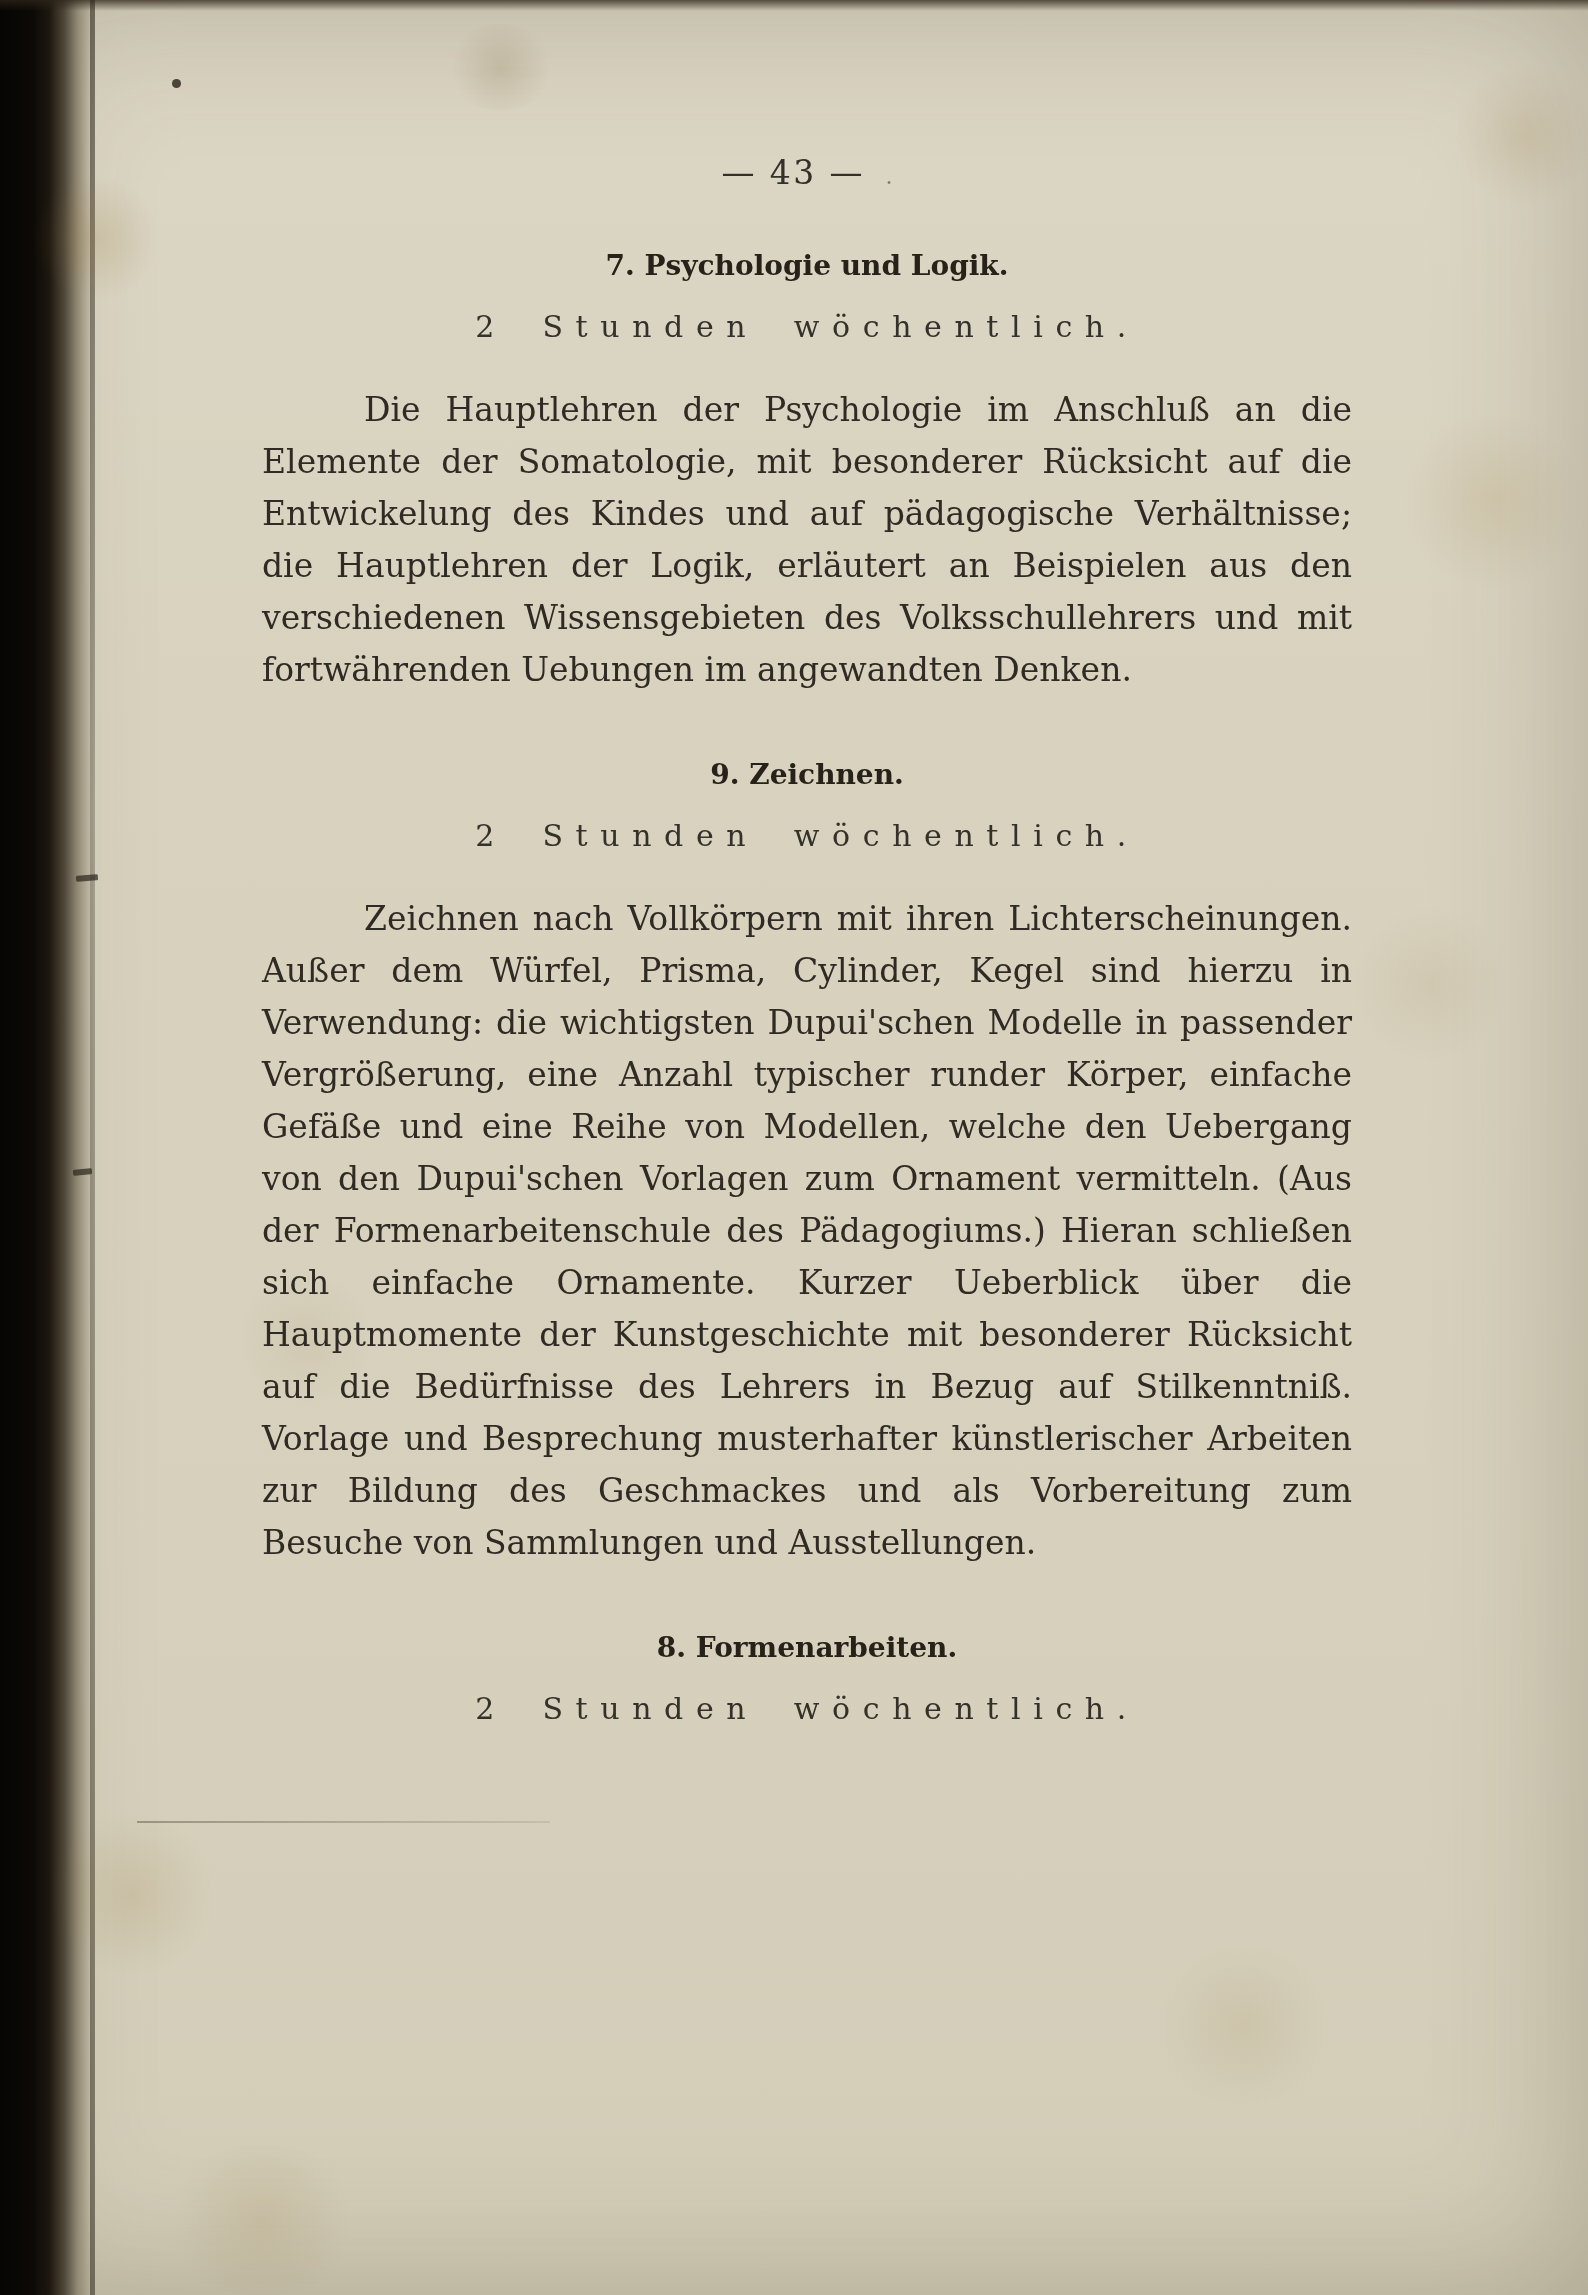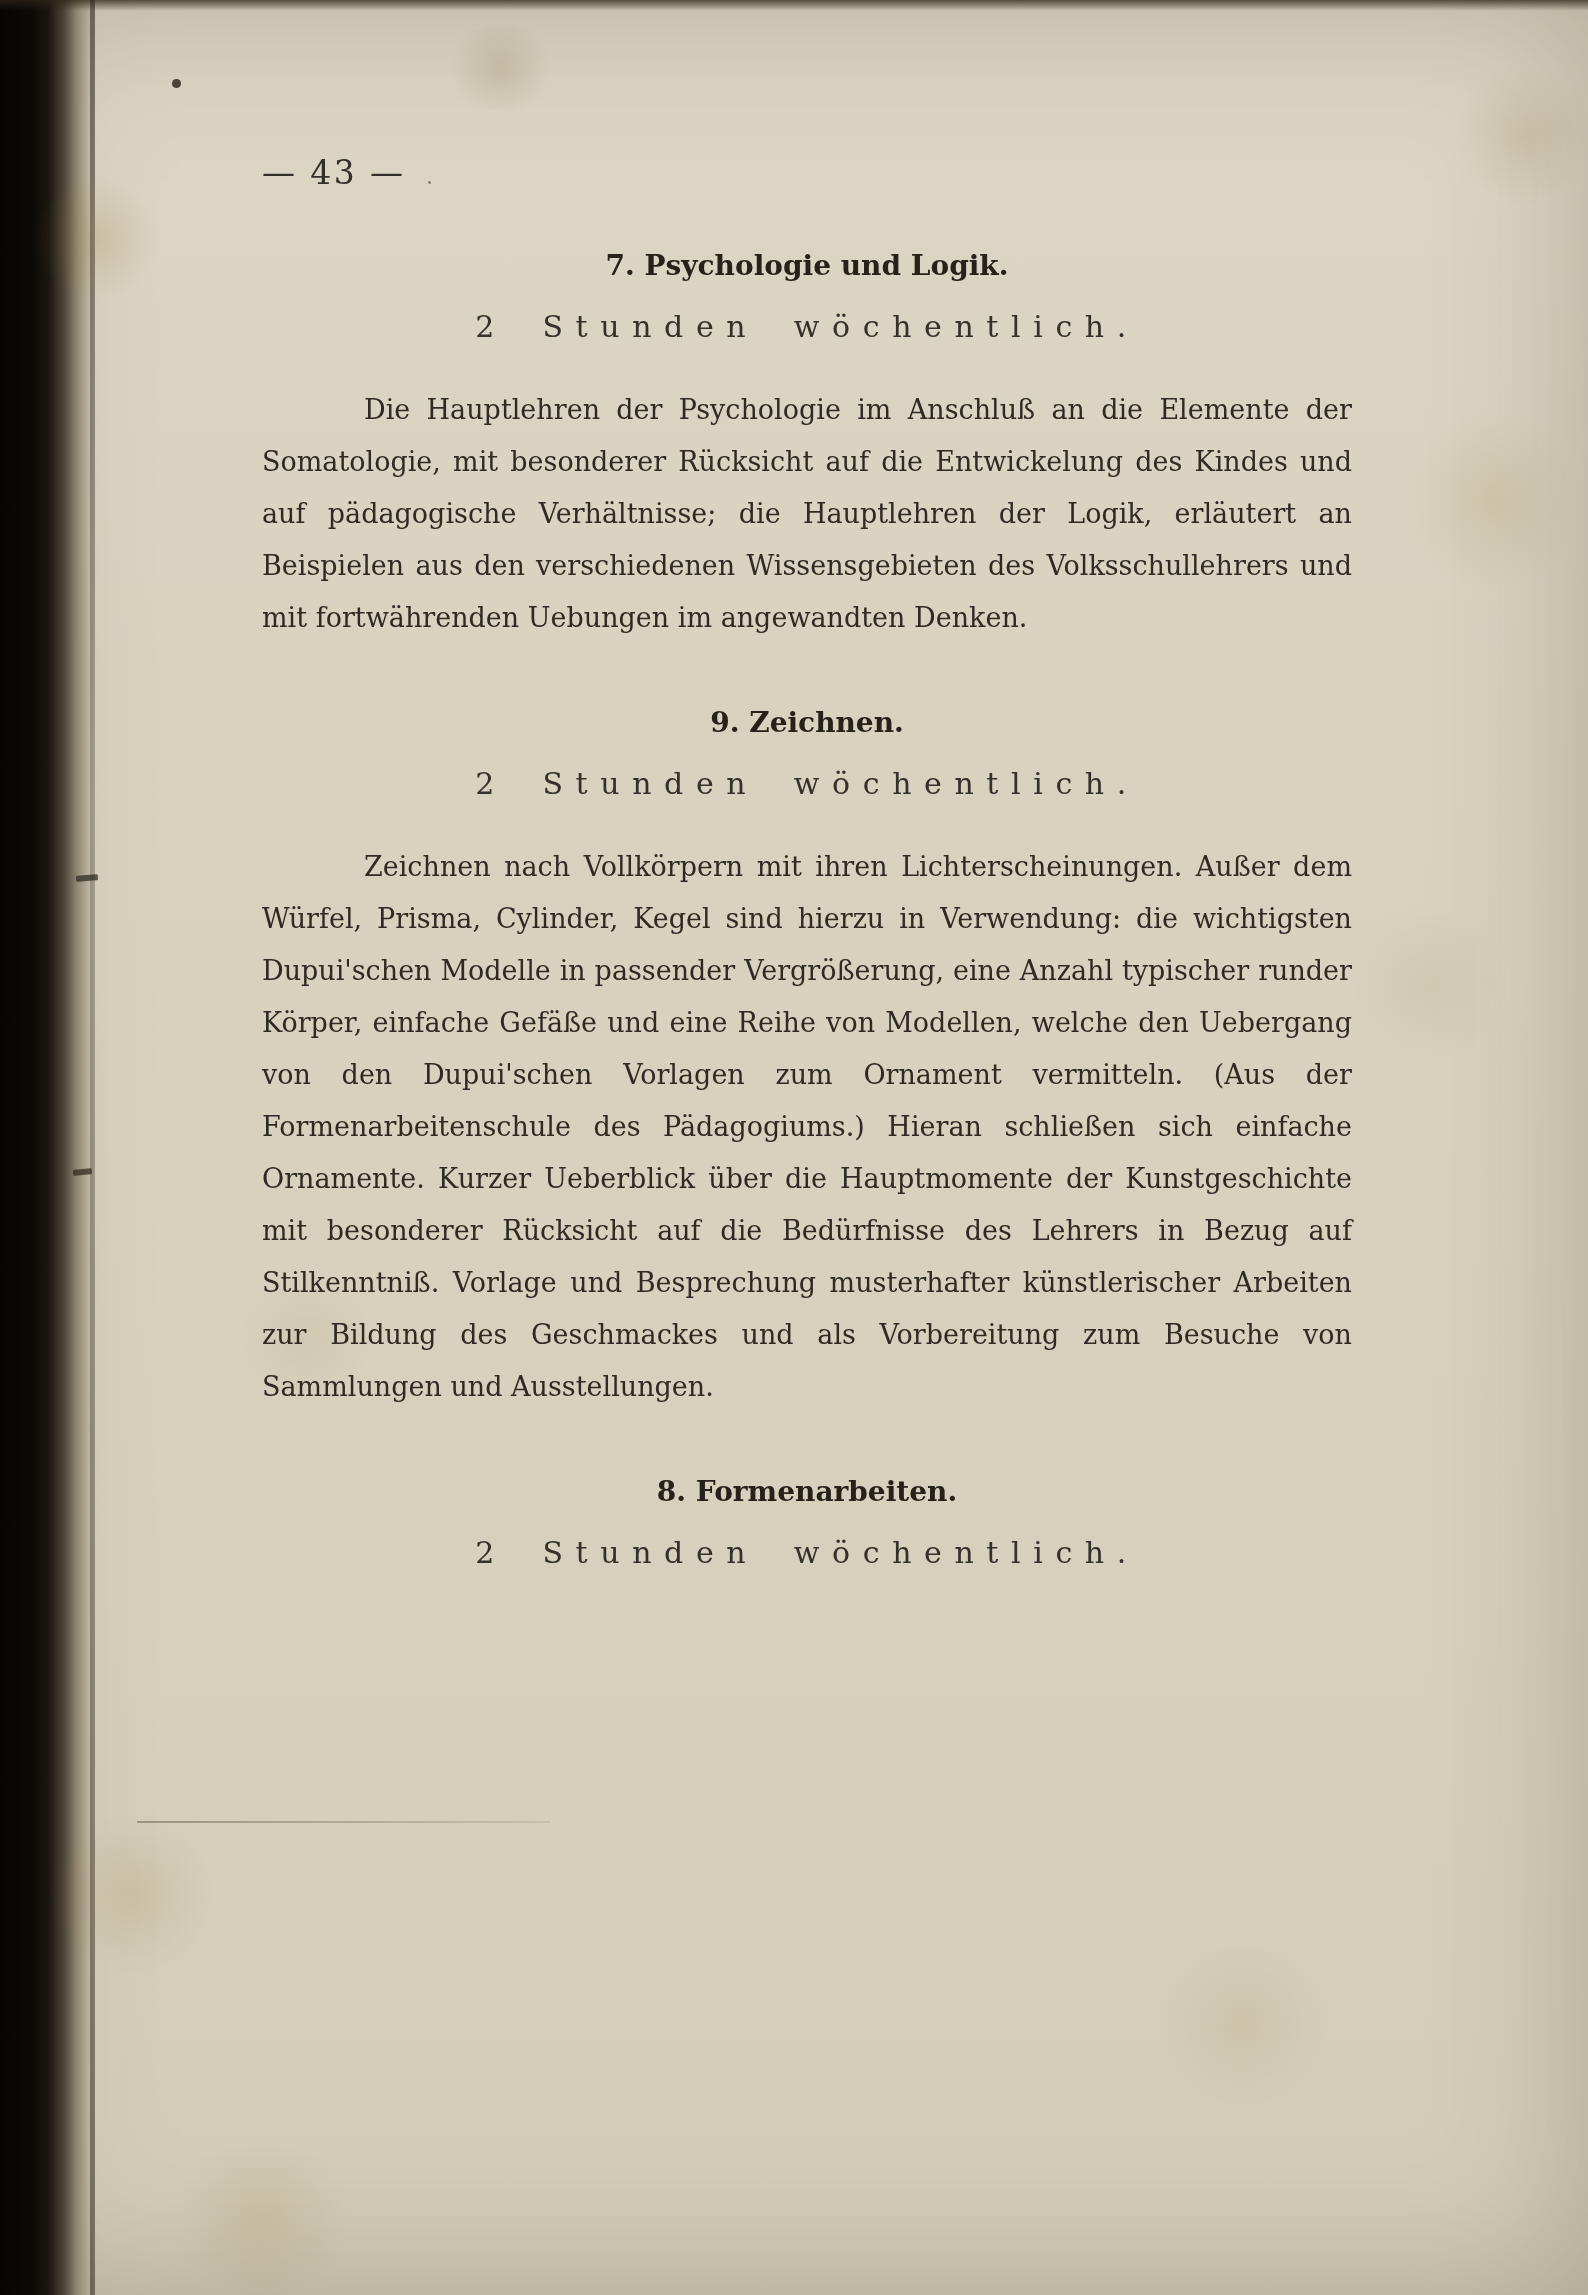--- a/index.html
+++ b/index.html
@@ -29,37 +29,37 @@
   .top-edge{
     position:absolute; top:0; left:0; right:0; height:11px;
     background:linear-gradient(to bottom, rgba(45,37,24,0.75), rgba(45,37,24,0));
   }
 
   
   .content{
     position:absolute; left:262px; top:153px; width:1090px;
   }
   .page-number{
-    font-size:33px; letter-spacing:2.4px;
+    text-align:center; font-size:33px; letter-spacing:2.4px;
     color:#33302a; margin-bottom:57px;
   }
   .page-number .stray{
     font-size:22px; margin-left:20.7px; opacity:.55; letter-spacing:0;
   }
   section{ margin-bottom:62px; }
   .heading{
     text-align:center; font-weight:bold; font-size:28px;
     color:#262219; margin-bottom:27px;
   }
   .hours{
     text-align:center; font-size:30px; letter-spacing:0.42em; word-spacing:0.45em;
     color:#34312a; margin-bottom:40px;
   }
   .body-par{
-    font-size:27px; line-height:52px; text-align:justify;
+    font-size:33px; line-height:52px; text-align:justify;
     text-indent:102px; color:#2f2b24;
   }
   section.tight{ margin-bottom:46px; }
 
   
   .stain{ position:absolute; border-radius:50%; pointer-events:none; }
   .s1{ left:32px;  top:175px;  width:127px; height:127px; background:radial-gradient(circle, rgba(152,120,58,0.20), rgba(152,120,58,0) 70%); }
   .s2{ left:1454px; top:64px;  width:143px; height:143px; background:radial-gradient(circle, rgba(150,118,60,0.16), rgba(150,118,60,0) 70%); }
   .s3{ left:1398px; top:413px; width:191px; height:175px; background:radial-gradient(circle, rgba(160,128,60,0.15), rgba(160,128,60,0) 70%); }
   .s4{ left:48px;  top:1811px; width:167px; height:167px; background:radial-gradient(circle, rgba(150,118,58,0.16), rgba(150,118,58,0) 70%); }

